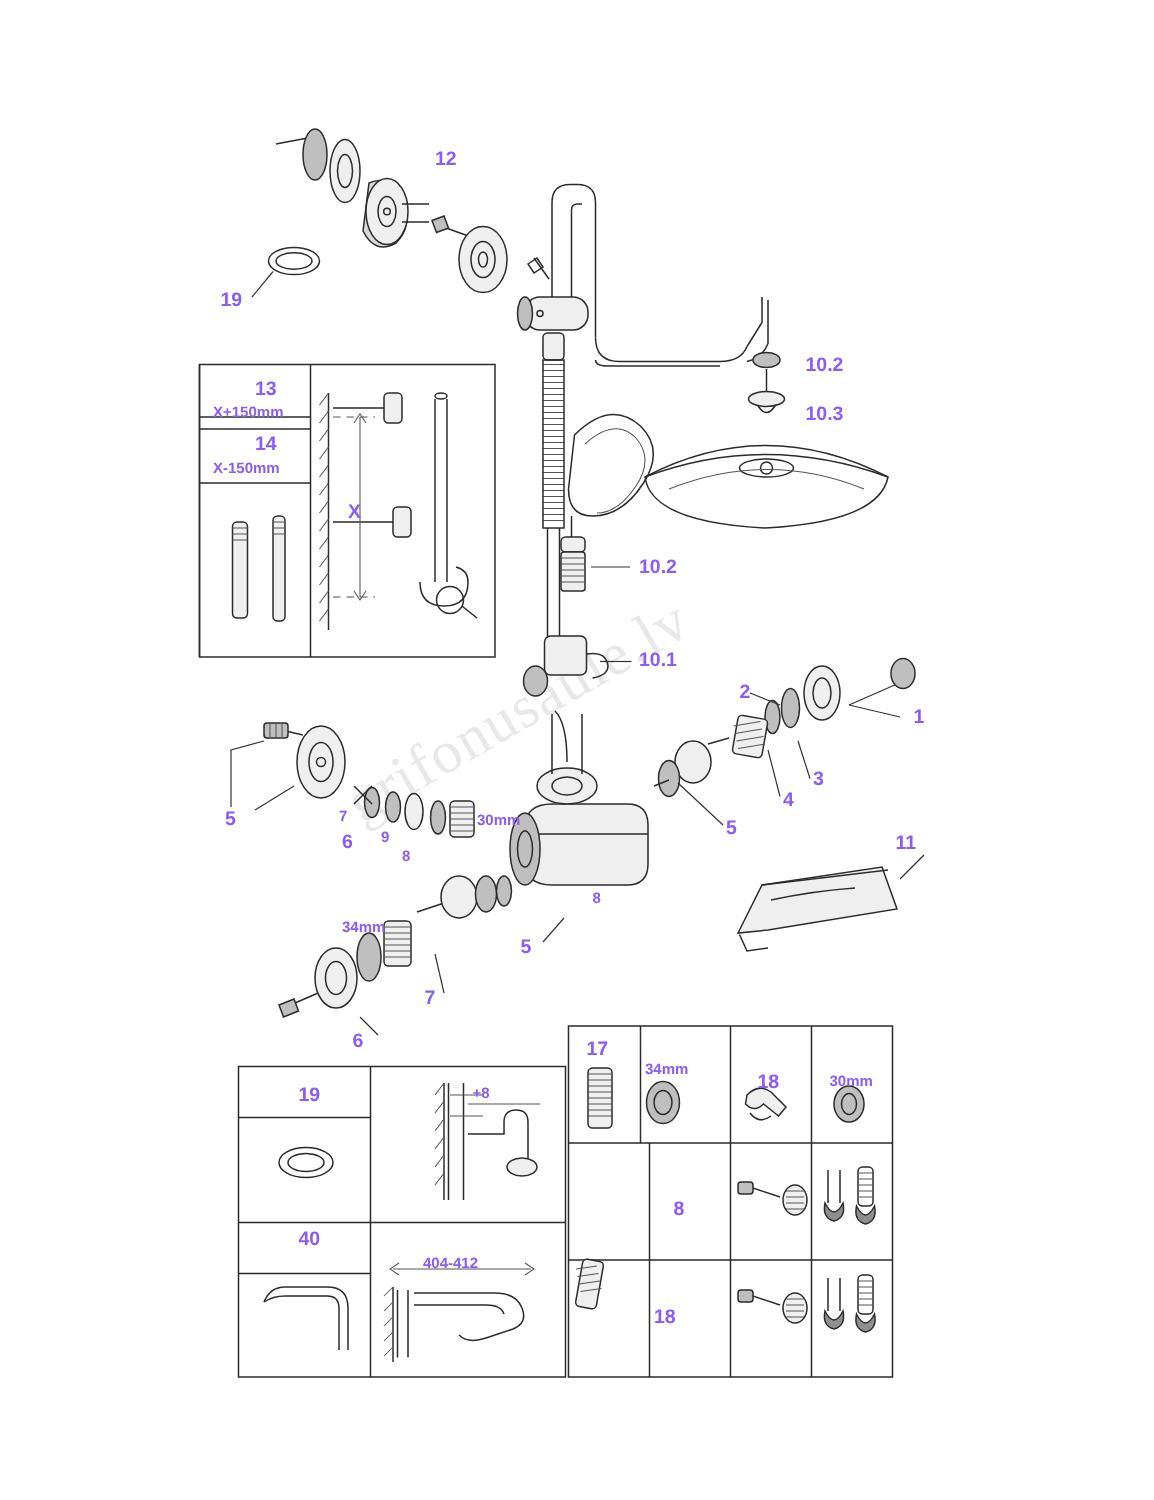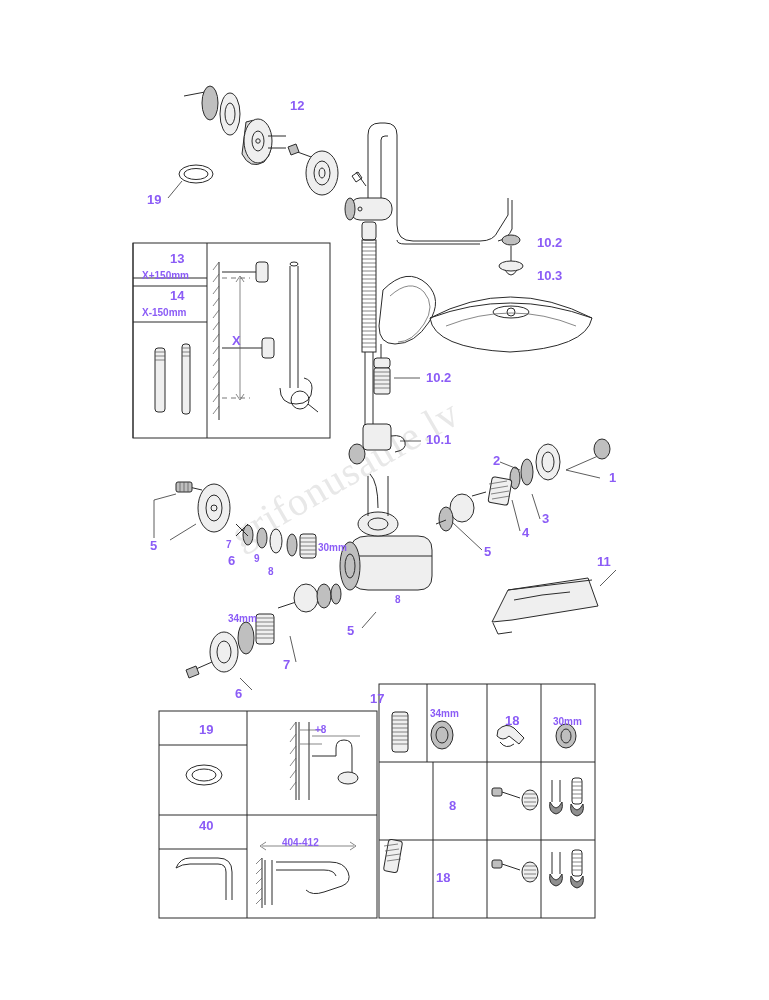--- a/index.html
+++ b/index.html
@@ -306,20 +306,20 @@
   <div class="lbl sm" style="left:228px;top:614px;">34mm</div>
   <div class="lbl" style="left:283px;top:658px;">7</div>
   <div class="lbl" style="left:235px;top:687px;">6</div>
   <div class="lbl" style="left:597px;top:555px;">11</div>
 
   <div class="lbl" style="left:199px;top:723px;">19</div>
   <div class="lbl" style="left:199px;top:819px;">40</div>
   <div class="lbl sm" style="left:315px;top:725px;">+8</div>
   <div class="lbl sm" style="left:282px;top:838px;">404-412</div>
 
-  <div class="lbl" style="left:370px;top:692px;">17</div>
+  <div class="lbl" style="left:391px;top:692px;">17</div>
   <div class="lbl sm" style="left:430px;top:709px;">34mm</div>
   <div class="lbl" style="left:505px;top:714px;">18</div>
   <div class="lbl sm" style="left:553px;top:717px;">30mm</div>
   <div class="lbl" style="left:449px;top:799px;">8</div>
   <div class="lbl" style="left:436px;top:871px;">18</div>
 
 </div>
 
 </body></html>

